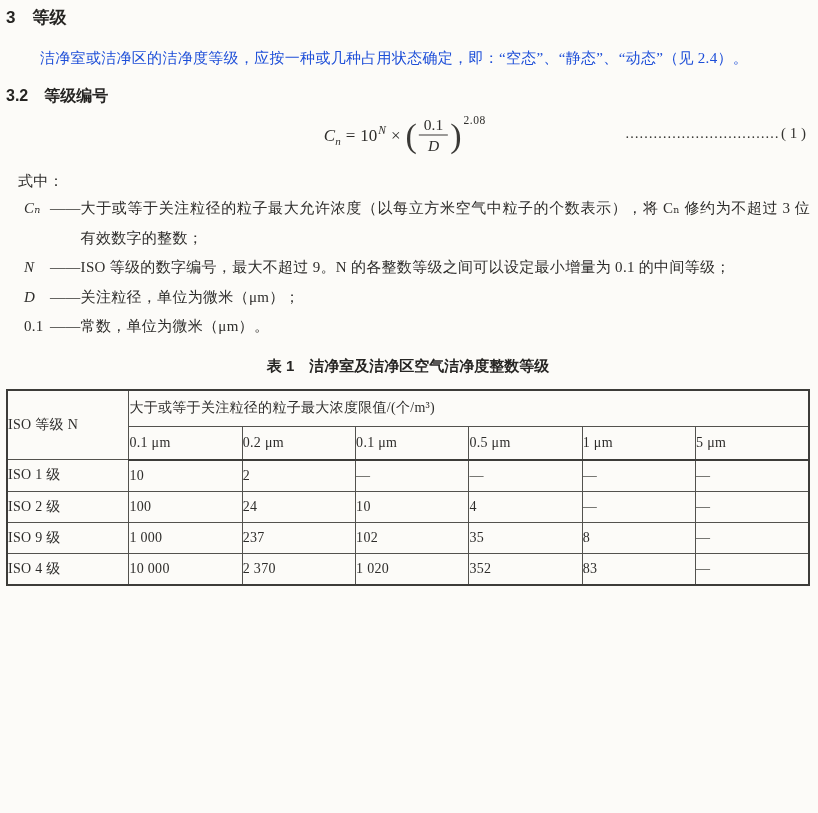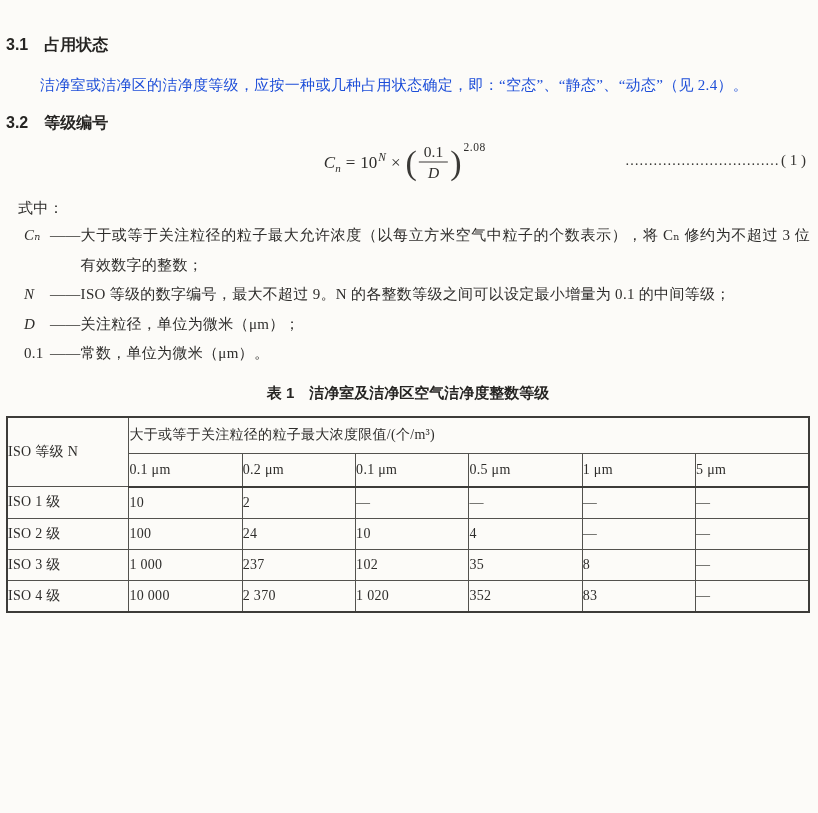--- a/index.html
+++ b/index.html
@@ -87,22 +87,22 @@
   .cls thead tr.grp th{height:35px;}
   .cls thead tr.sizes th{height:32px;border-bottom:2.2px solid #3d3c39;}
   .cls tbody td{height:30px;}
   .cls td.dash{color:#4a4946;}
 </style>
 </head>
 <body>
 
 <div class="page">
 
-
-  <h3 class="sub s1">3.1　占用状态</h3>
+  <h2 class="sec">3　等级</h2>
+
 
   <p class="body ind p-occ">洁净室或洁净区的洁净度等级，应按一种或几种占用状态确定，即：“空态”、“静态”、“动态”（见 2.4）。</p>
 
 
   <h3 class="sub s2">3.2　等级编号</h3>
 
 
   <div class="eq-row">
     <span class="eq">
       <span class="it">C</span>
@@ -188,21 +188,21 @@
       <tr>
         <td>ISO 2 级</td>
         <td>100</td>
         <td>24</td>
         <td>10</td>
         <td>4</td>
         <td class="dash">—</td>
         <td class="dash">—</td>
       </tr>
       <tr>
-        <td>ISO 3 级</td>
+        <td>ISO 9 级</td>
         <td>1 000</td>
         <td>237</td>
         <td>102</td>
         <td>35</td>
         <td>8</td>
         <td class="dash">—</td>
       </tr>
       <tr>
         <td>ISO 4 级</td>
         <td>10 000</td>

